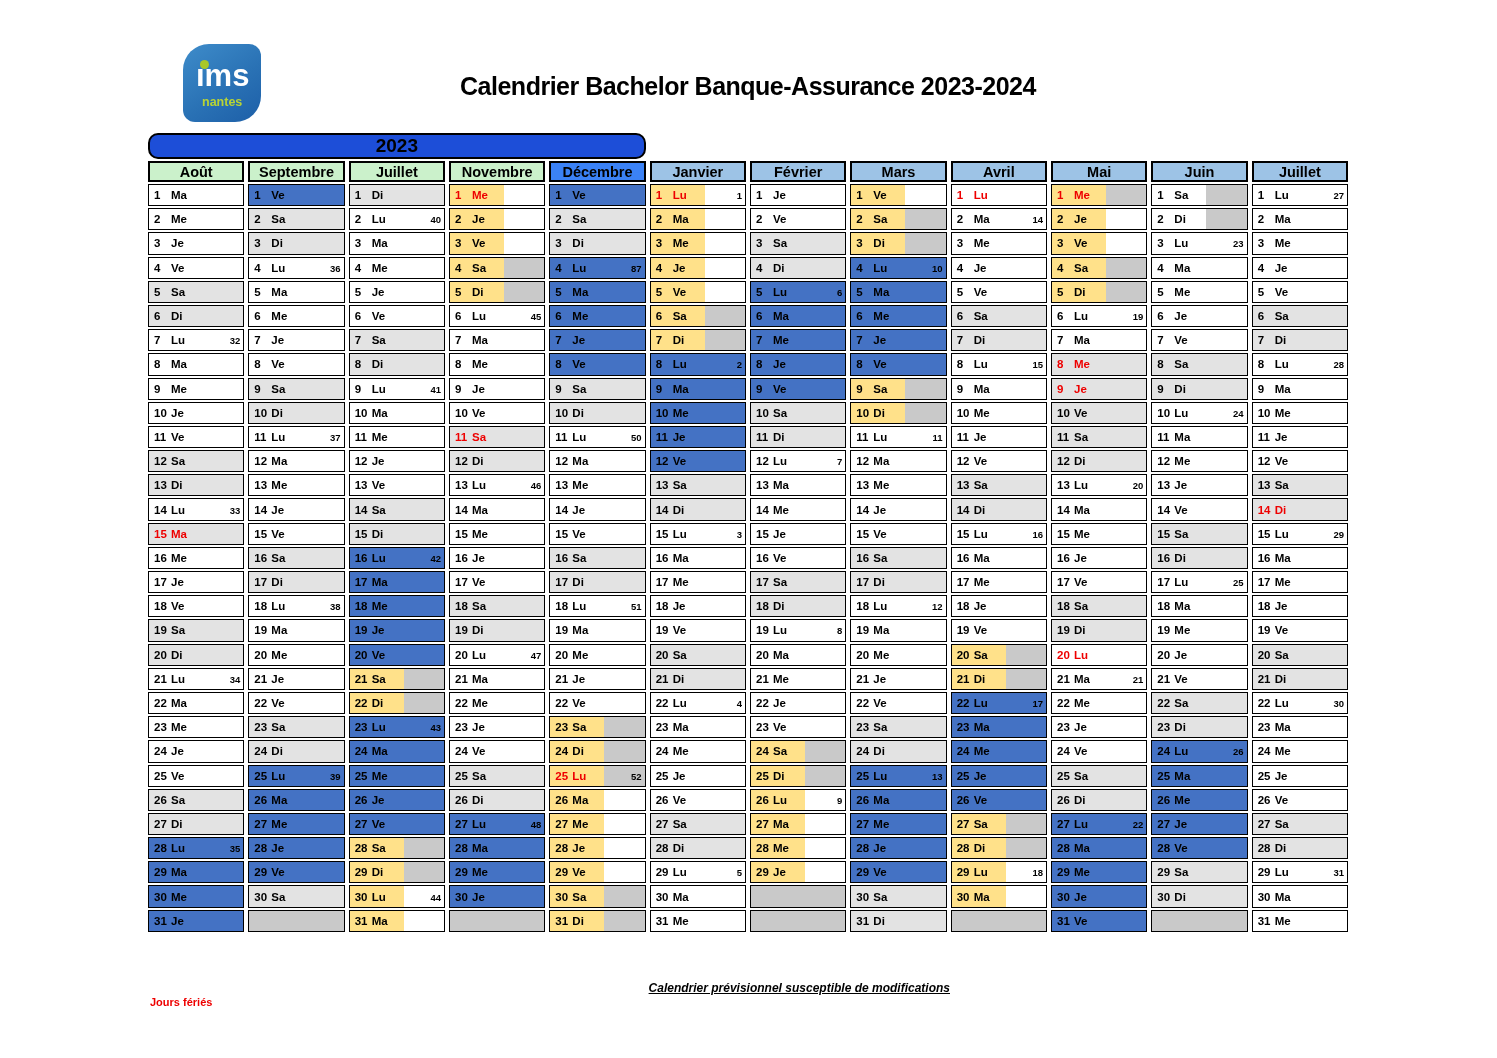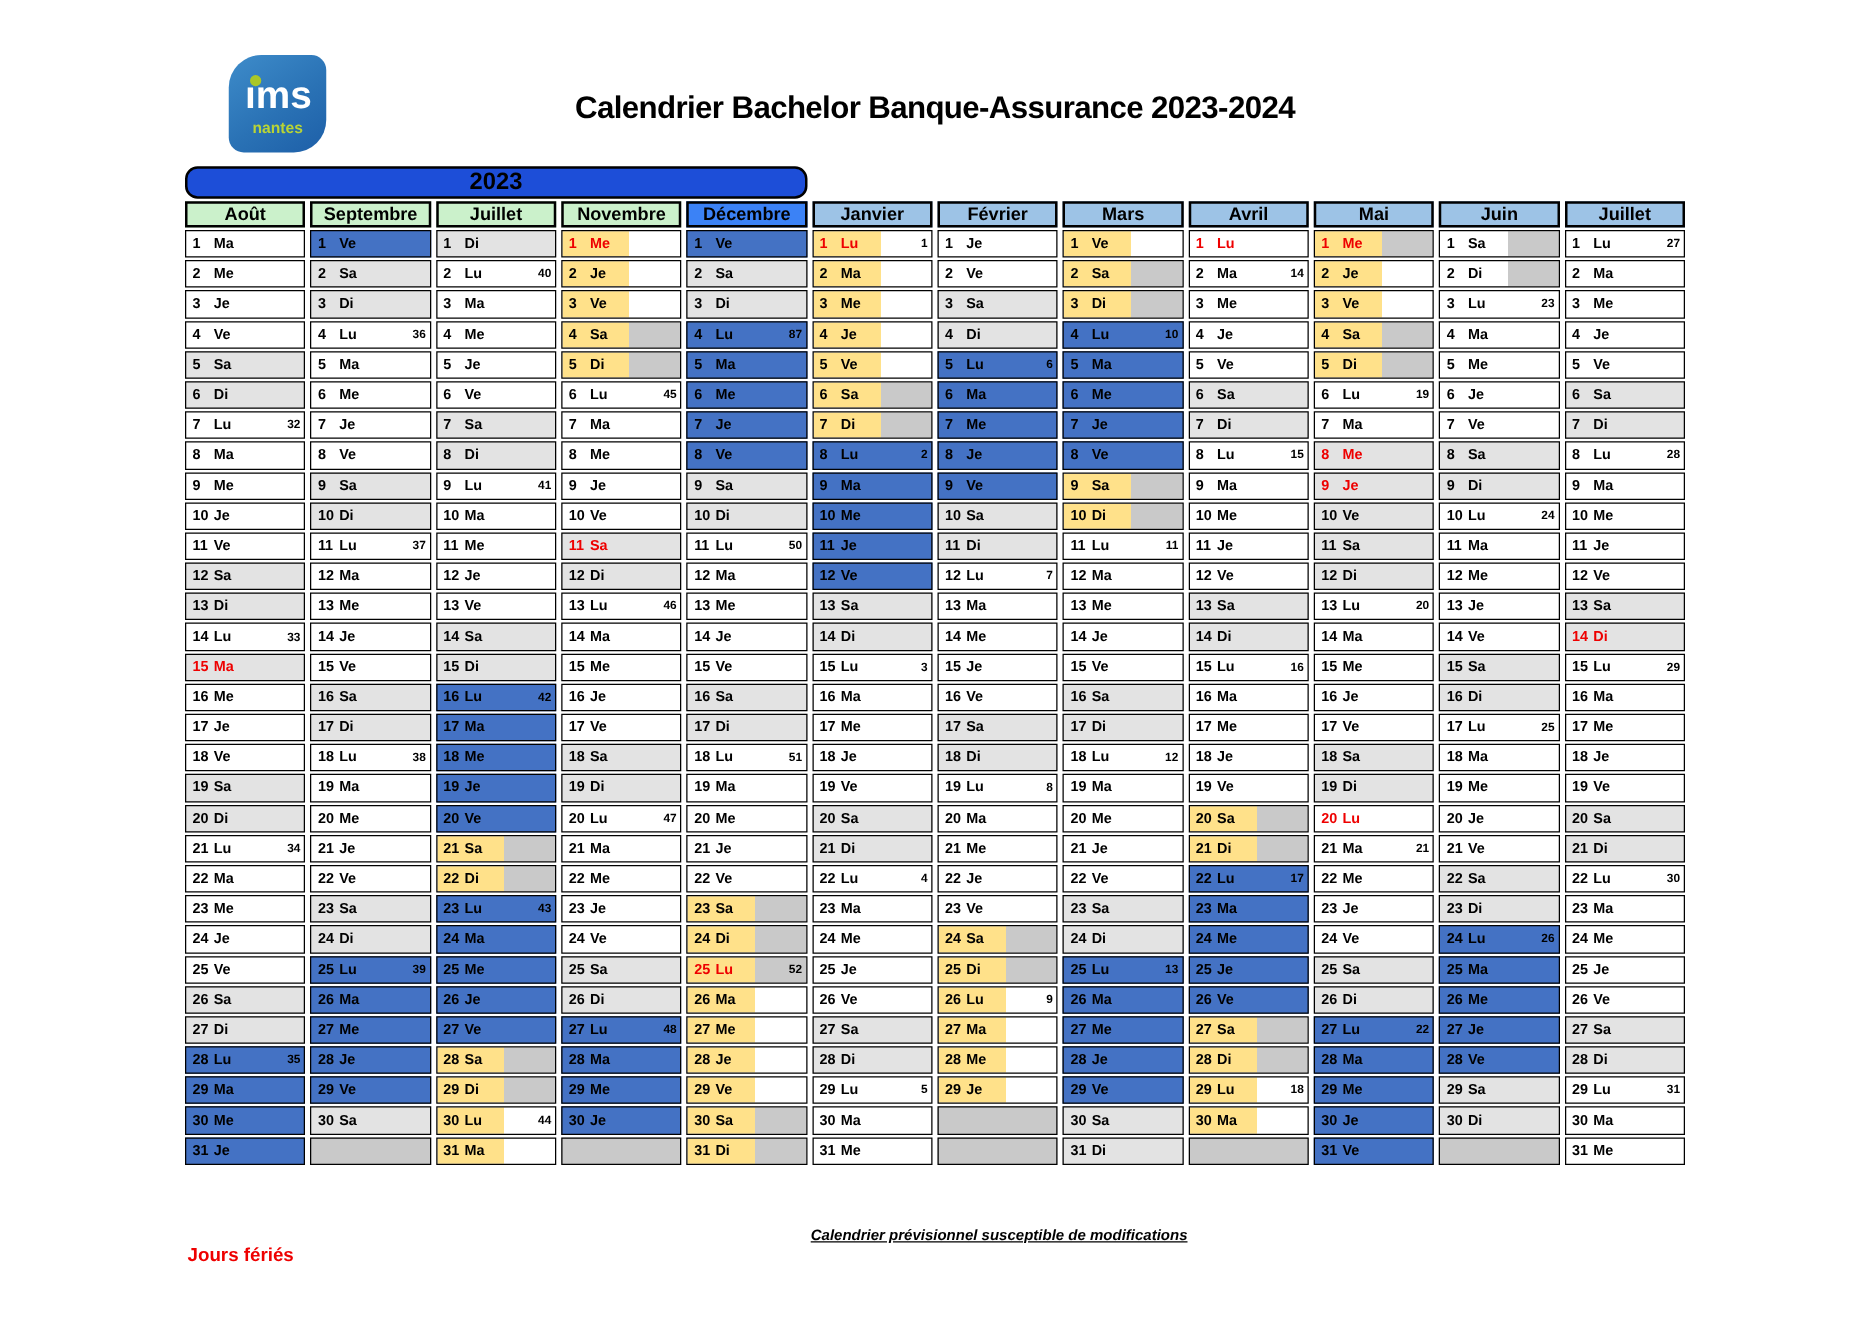--- a/index.html
+++ b/index.html
@@ -34,21 +34,21 @@
   .da { display:inline-block; }
   .wk { position:absolute; right:3px; top:50%; transform:translateY(-50%); font-size:9.5px; font-weight:bold; color:#000; }
   .red { color:#ee0000; }
   .red .wk { color:#000; }
 
   
   .legend { position:absolute; left:148px; top:962px; }
   .lrow { display:flex; align-items:center; height:15px; }
   .sw { width:13px; height:13px; margin-right:44px; flex:0 0 13px; }
   .llabel { font-size:11px; color:#000; }
-  .feries { position:absolute; left:150px; top:996px; font-size:15px; font-weight:bold; color:#ee0000; }
+  .feries { position:absolute; left:150px; top:996px; font-size:11px; font-weight:bold; color:#ee0000; }
   .note { position:absolute; left:640px; top:981px; width:310px; text-align:right;
           font-size:12px; font-weight:bold; font-style:italic; text-decoration:underline; color:#000; }
 </style>
 </head>
 <body>
 
 <div class="page">
 
   <div class="logo">
     <span class="logo-ims">ıms</span>

